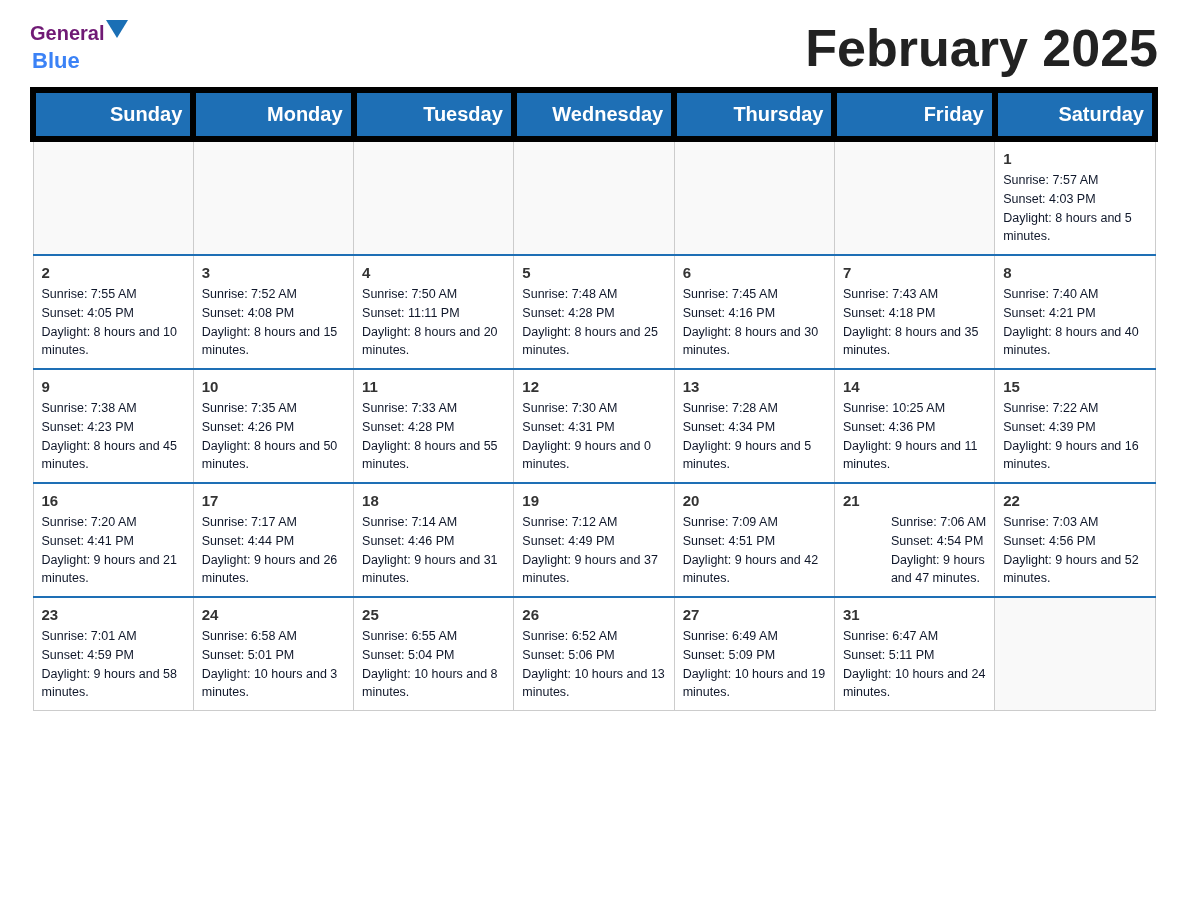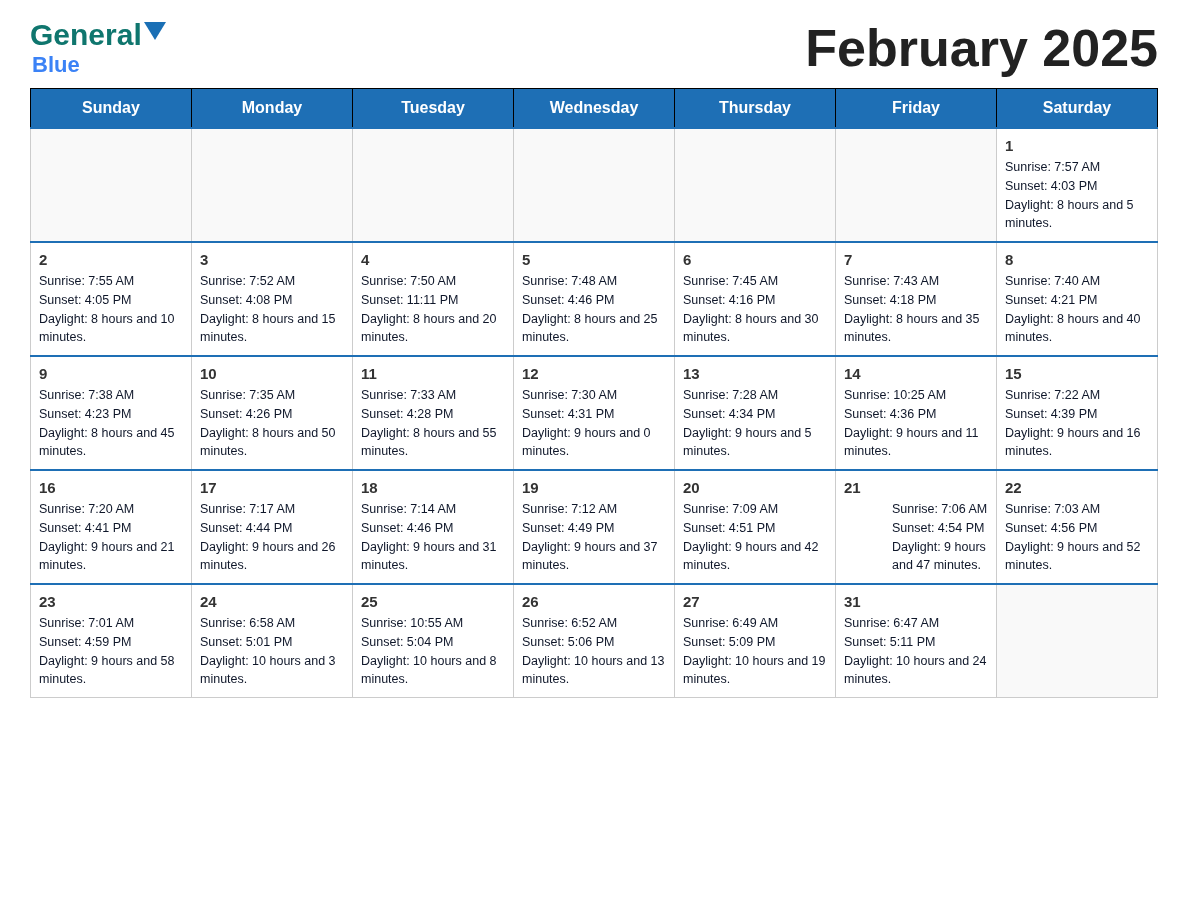--- a/index.html
+++ b/index.html
@@ -15,23 +15,23 @@
       justify-content: space-between;
       align-items: flex-start;
       margin-bottom: 10px;
     }
     .logo {
       display: flex;
       flex-direction: column;
       align-items: flex-start;
     }
     .logo-text {
-      font-size: 30px;
-      font-weight: bold;
-      color: #0f766e;
+      font-size: 20px;
+      font-weight: bold;
+      color: #701a75;
       line-height: 1;
     }
     .logo-blue-line {
       color: #3b82f6;
       font-size: 22px;
       font-weight: bold;
       margin-top: 2px;
       margin-left: 2px;
     }
     .title-block {
@@ -49,25 +49,25 @@
       margin-top: 4px;
     }
     table {
       width: 100%;
       border-collapse: collapse;
       margin-top: 10px;
     }
     thead tr th {
       background-color: #1e6fb5;
       color: #fff;
-      font-size: 16px;
+      font-size: 20px;
       font-weight: bold;
       padding: 10px 8px;
-      text-align: center;
-      border: 1px solid #000000;
+      text-align: right;
+      border: 6px solid #000000;
     }
     tbody tr td {
       vertical-align: top;
       padding: 8px 8px;
       border: 1px solid #ccc;
       border-top: 2px solid #1e6fb5;
       width: 14.28%;
       min-height: 100px;
       font-size: 13px;
       color: #333;
@@ -151,21 +151,21 @@
         </td>
         <td>
           <span class="day-number">4</span>
           <div class="day-info" style="white-space: pre-line;">Sunrise: 7:50 AM
 Sunset: 11:11 PM
 Daylight: 8 hours and 20 minutes.</div>
         </td>
         <td>
           <span class="day-number">5</span>
           <div class="day-info" style="white-space: pre-line;">Sunrise: 7:48 AM
-Sunset: 4:46 PM
+Sunset: 4:28 PM
 Daylight: 8 hours and 25 minutes.</div>
         </td>
         <td>
           <span class="day-number">6</span>
           <div class="day-info" style="white-space: pre-line;">Sunrise: 7:45 AM
 Sunset: 4:16 PM
 Daylight: 8 hours and 30 minutes.</div>
         </td>
         <td>
           <span class="day-number">7</span>
@@ -276,21 +276,21 @@
 Daylight: 9 hours and 58 minutes.</div>
         </td>
         <td>
           <span class="day-number">24</span>
           <div class="day-info" style="white-space: pre-line;">Sunrise: 6:58 AM
 Sunset: 5:01 PM
 Daylight: 10 hours and 3 minutes.</div>
         </td>
         <td>
           <span class="day-number">25</span>
-          <div class="day-info" style="white-space: pre-line;">Sunrise: 10:55 AM
+          <div class="day-info" style="white-space: pre-line;">Sunrise: 6:55 AM
 Sunset: 5:04 PM
 Daylight: 10 hours and 8 minutes.</div>
         </td>
         <td>
           <span class="day-number">26</span>
           <div class="day-info" style="white-space: pre-line;">Sunrise: 6:52 AM
 Sunset: 5:06 PM
 Daylight: 10 hours and 13 minutes.</div>
         </td>
         <td>

